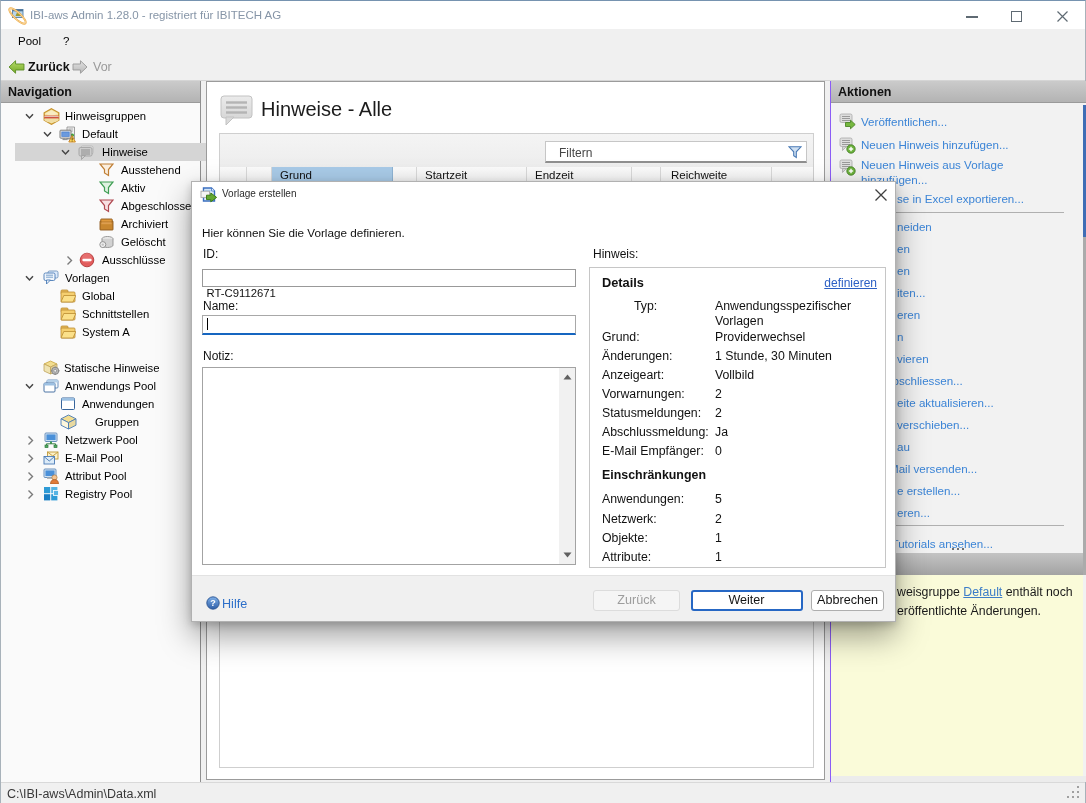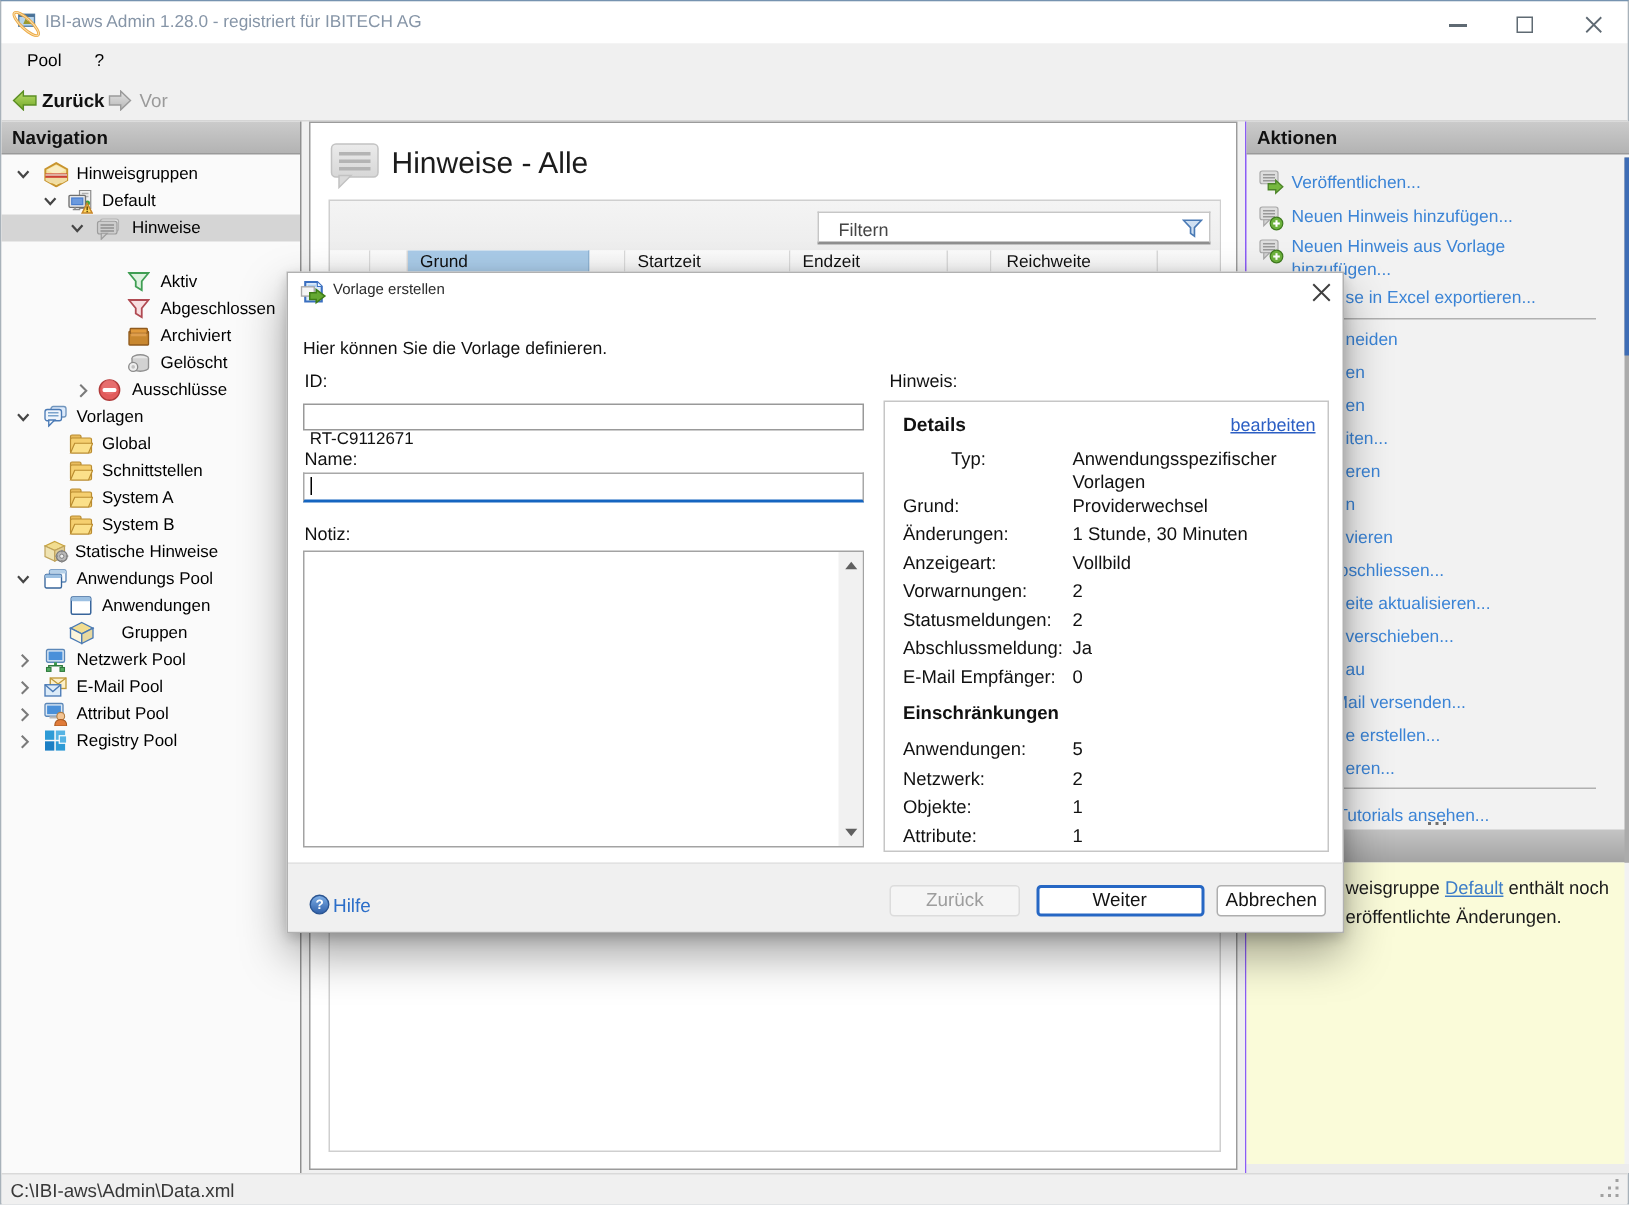--- a/index.html
+++ b/index.html
@@ -11,21 +11,21 @@
   
   #titlebar { position:absolute; left:0; top:0; width:1084px; height:28px; background:#ffffff; }
   #titletext { position:absolute; left:29px; top:8px; font-size:11.5px; color:#8695a7; }
   #menubar { position:absolute; left:0; top:28px; width:1084px; height:25px; background:#f0f0f0; }
   #toolbar { position:absolute; left:0; top:53px; width:1084px; height:27px; background:#f0f0f0; border-bottom:1px solid #d5d5d5;}
   
   .panelhead { position:absolute; height:22px; background:linear-gradient(#cbcbcb,#b3b3b3);
                border-bottom:1px solid #9a9a9a; font-size:12.5px; font-weight:bold; color:#111;
                line-height:22px; }
   #nav { position:absolute; left:0; top:80px; width:200px; height:701px; background:#fafafa;
-         border-right:1px solid #8f8f8f; }
+         border-right:1px solid #8f8f8f;padding-left:14px; }
   .trow { position:absolute; height:18px; width:199px; font-size:11.3px; color:#000; }
   .trow span.lbl { position:absolute; top:2.5px; }
   .tsel { background:#d5d5d5; }
   
   #card { position:absolute; left:205px; top:80px; width:619px; height:699px;
           background:#fff; border:1px solid #9b9b9b; }
   #heading { position:absolute; left:54px; top:16px; font-size:20px; color:#1c1c1c; }
   #innerbox { position:absolute; left:12px; top:51px; width:595px; height:635px; border:1px solid #cfcfcf; background:#fff;}
   #listtoolbar { position:absolute; left:0; top:0; width:593px; height:33px; background:linear-gradient(#f4f4f4,#ededed); }
   #filterbox { position:absolute; left:325px; top:7px; width:262px; height:22px; background:#fff;
@@ -145,20 +145,26 @@
         <svg class="abs" style="left:63px;top:2px;" width="16" height="15" viewBox="0 0 16 15">
           <rect x="3" y="1" width="12" height="8" rx="1.5" fill="#e3e3e3" stroke="#b2b2b2" stroke-width="0.8"></rect>
           <rect x="1" y="2.5" width="13" height="8.5" rx="1.5" fill="#cdcdcd" stroke="#9d9d9d" stroke-width="0.8"></rect>
           <polygon points="3.5,10.5 3.5,14.5 7.5,10.5" fill="#cdcdcd" stroke="#9d9d9d" stroke-width="0.8"></polygon>
           <line x1="3" y1="5" x2="12" y2="5" stroke="#8f8f8f"></line>
           <line x1="3" y1="7" x2="12" y2="7" stroke="#8f8f8f"></line>
           <line x1="3" y1="9" x2="12" y2="9" stroke="#8f8f8f"></line>
         </svg>
         <span class="lbl" style="left:87px;">Hinweise</span>
       </div>
+    <div class="trow" style="top:80px;">
+        <svg class="abs" style="left:84px;top:2px;" width="15" height="14" viewBox="0 0 15 14">
+          <polygon points="1,1 14,1 9.5,6.5 9.5,12.5 5.5,10 5.5,6.5" fill="#fbeedd" stroke="#c07f35" stroke-width="1.2"></polygon>
+        </svg>
+        <span class="lbl" style="left:106px;">Ausstehend</span>
+      </div>
     <div class="trow" style="top:98px;">
         <svg class="abs" style="left:84px;top:2px;" width="15" height="14" viewBox="0 0 15 14">
           <polygon points="1,1 14,1 9.5,6.5 9.5,12.5 5.5,10 5.5,6.5" fill="#def2e0" stroke="#3f9e53" stroke-width="1.2"></polygon>
         </svg>
         <span class="lbl" style="left:106px;">Aktiv</span>
       </div>
     <div class="trow" style="top:116px;">
         <svg class="abs" style="left:84px;top:2px;" width="15" height="14" viewBox="0 0 15 14">
           <polygon points="1,1 14,1 9.5,6.5 9.5,12.5 5.5,10 5.5,6.5" fill="#f8dfe1" stroke="#b04a52" stroke-width="1.2"></polygon>
         </svg>
@@ -221,28 +227,20 @@
         </svg>
         <span class="lbl" style="left:67px;">Schnittstellen</span>
       </div>
     <div class="trow" style="top:242px;">
         <svg class="abs" style="left:45px;top:2px;" width="16" height="14" viewBox="0 0 16 14">
           <rect x="1" y="1" width="7" height="4" rx="1" fill="#e8bc5e" stroke="#ba8c30" stroke-width="0.8"></rect>
           <rect x="1" y="3" width="14" height="10" rx="1" fill="#f5cf6f" stroke="#ba8c30" stroke-width="0.8"></rect>
           <polygon points="1,13 3.8,6.5 15.8,6.5 13,13" fill="#fbe08a" stroke="#ba8c30" stroke-width="0.8"></polygon>
         </svg>
         <span class="lbl" style="left:67px;">System A</span>
-      </div>
-    <div class="trow" style="top:260px;">
-        <svg class="abs" style="left:45px;top:2px;" width="16" height="14" viewBox="0 0 16 14">
-          <rect x="1" y="1" width="7" height="4" rx="1" fill="#e8bc5e" stroke="#ba8c30" stroke-width="0.8"></rect>
-          <rect x="1" y="3" width="14" height="10" rx="1" fill="#f5cf6f" stroke="#ba8c30" stroke-width="0.8"></rect>
-          <polygon points="1,13 3.8,6.5 15.8,6.5 13,13" fill="#fbe08a" stroke="#ba8c30" stroke-width="0.8"></polygon>
-        </svg>
-        <span class="lbl" style="left:67px;">System B</span>
       </div>
     <div class="trow" style="top:278px;">
         <svg class="abs" style="left:28px;top:1px;" width="17" height="16" viewBox="0 0 17 16">
           <polygon points="7.5,1 14,4 7.5,7 1,4" fill="#f2dd90" stroke="#c8a33c" stroke-width="0.8"></polygon>
           <polygon points="1,4 7.5,7 7.5,14 1,11" fill="#efe3b2" stroke="#bfa35c" stroke-width="0.8"></polygon>
           <polygon points="14,4 7.5,7 7.5,14 14,11" fill="#e2cf96" stroke="#bfa35c" stroke-width="0.8"></polygon>
           <circle cx="12.2" cy="10.8" r="3.6" fill="#b9b9b9" stroke="#787878" stroke-width="0.8"></circle>
           <circle cx="12.2" cy="10.8" r="1.4" fill="#efefef" stroke="#787878" stroke-width="0.6"></circle>
           <rect x="11.6" y="6.6" width="1.2" height="1.6" fill="#8a8a8a"></rect>
           <rect x="11.6" y="13.4" width="1.2" height="1.6" fill="#8a8a8a"></rect>
@@ -467,21 +465,21 @@
       <svg class="abs" style="left:4px;top:6px;" width="9" height="6" viewBox="0 0 9 6">
           <polygon points="4.5,0.5 8.5,5.5 0.5,5.5" fill="#606060"></polygon>
         </svg>
       <svg class="abs" style="left:4px;top:184px;" width="9" height="6" viewBox="0 0 9 6">
           <polygon points="0.5,0.5 8.5,0.5 4.5,5.5" fill="#606060"></polygon>
         </svg>
     </div>
     <span class="lab" style="left:401px;top:65px;">Hinweis:</span>
     <div class="abs" style="left:397px;top:85px;width:297px;height:301px;border:1px solid #c6c6c6;background:#fff;">
       <span class="abs" style="left:12px;top:7px;font-size:12.8px;font-weight:bold;color:#111;">Details</span>
-      <span class="abs" style="right:8px;top:8px;font-size:12px;color:#2c5fc4;text-decoration:underline;">bearbeiten</span>
+      <span class="abs" style="right:8px;top:8px;font-size:12px;color:#2c5fc4;text-decoration:underline;">definieren</span>
       <span class="kv" style="left:12px;top:30.5px;margin-left:32px;">Typ:</span>
         <span class="kv" style="left:125px;top:30.5px;">Anwendungsspezifischer</span>
       <span class="kv" style="left:125px;top:45.5px;">Vorlagen</span>
       <span class="kv" style="left:12px;top:62px;">Grund:</span>
         <span class="kv" style="left:125px;top:62px;">Providerwechsel</span>
       <span class="kv" style="left:12px;top:81px;">Änderungen:</span>
         <span class="kv" style="left:125px;top:81px;">1 Stunde, 30 Minuten</span>
       <span class="kv" style="left:12px;top:100px;">Anzeigeart:</span>
         <span class="kv" style="left:125px;top:100px;">Vollbild</span>
       <span class="kv" style="left:12px;top:119px;">Vorwarnungen:</span>

